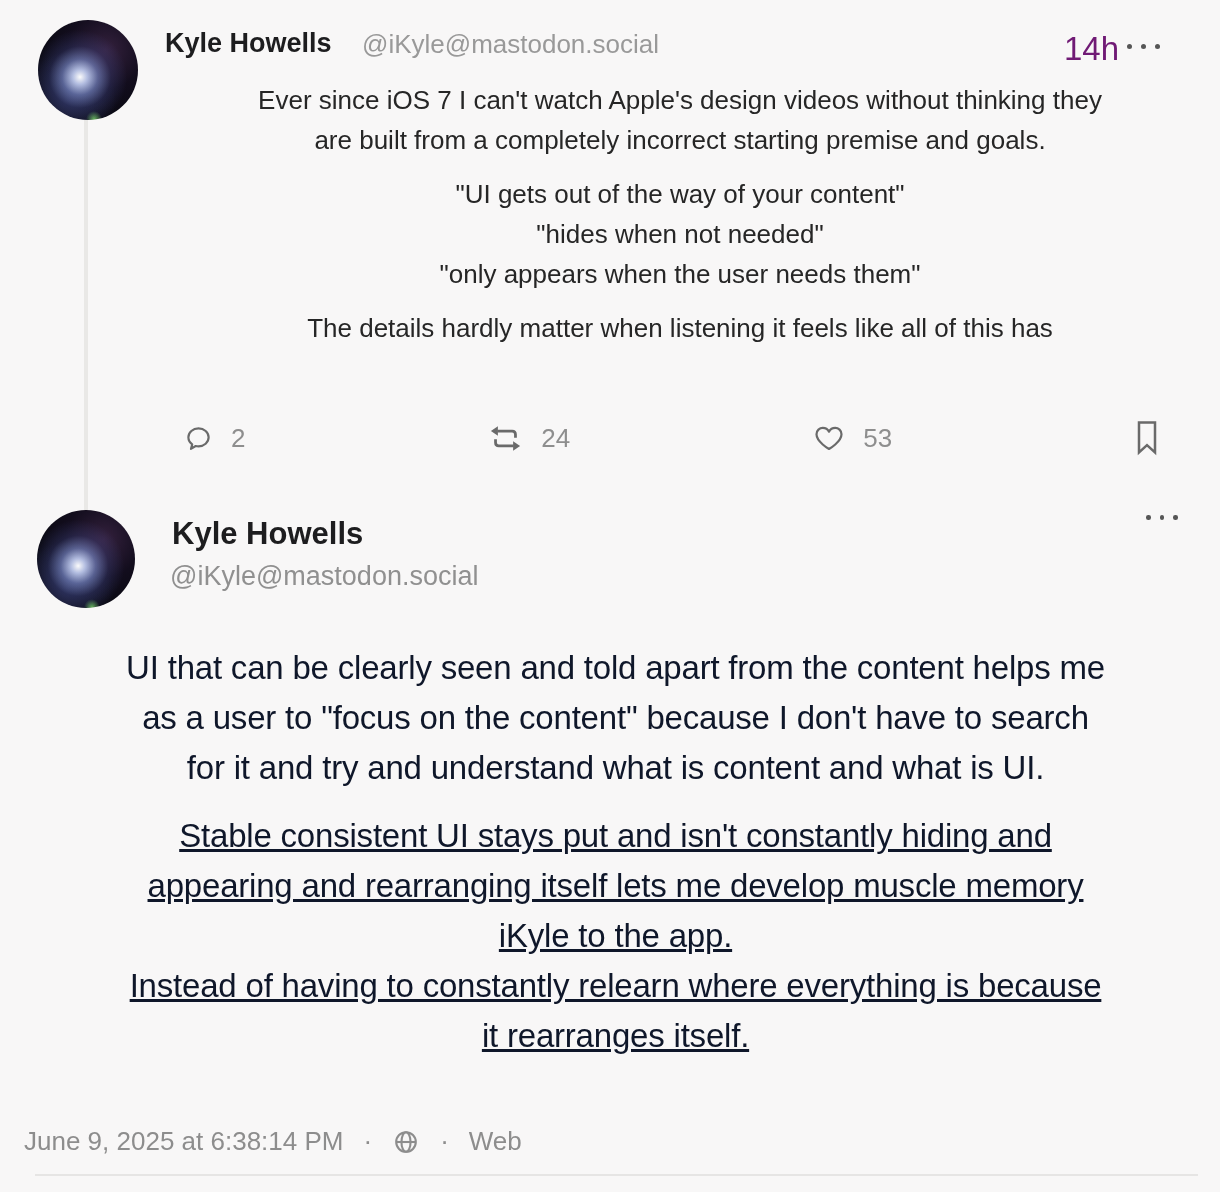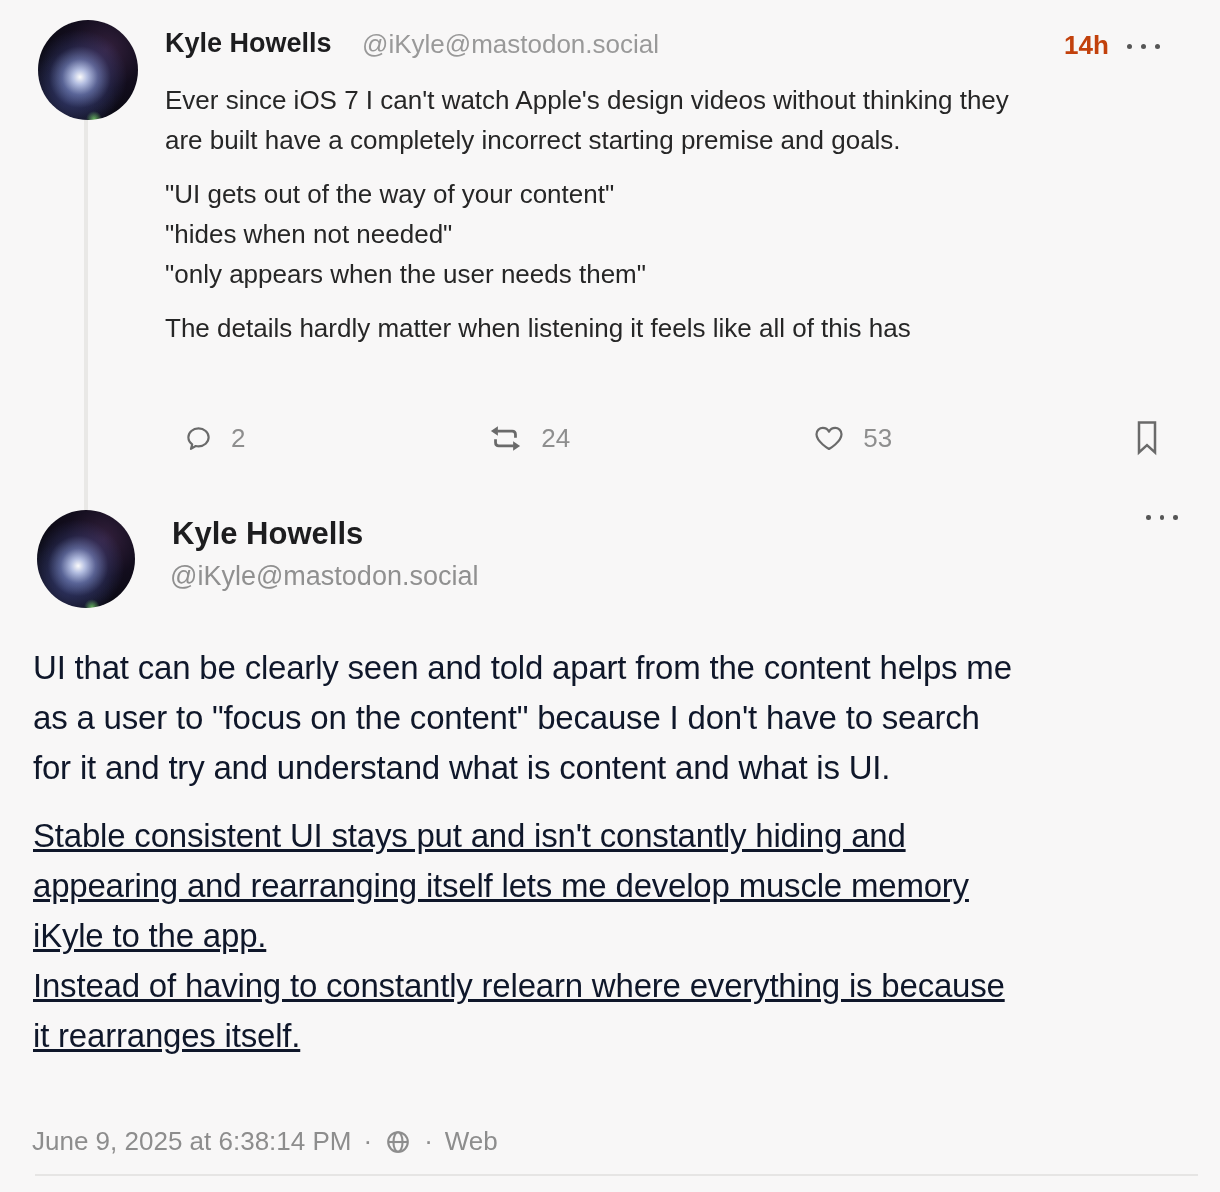--- a/index.html
+++ b/index.html
@@ -17,43 +17,43 @@
       radial-gradient(circle at 68% 30%, rgba(120,70,130,.38) 0%, rgba(60,30,80,.15) 40%, rgba(0,0,0,0) 65%),
       radial-gradient(circle at 30% 80%, rgba(80,90,170,.3) 0%, rgba(0,0,0,0) 45%),
       radial-gradient(circle at 56% 99%, rgba(120,220,90,.85) 0%, rgba(120,220,90,0) 7%),
       #0b0a14;
   }
   .avatar1{left:38px;top:20px;width:100px;height:100px;}
   .avatar2{left:37px;top:510px;width:98px;height:98px;}
   
   .p1-name{position:absolute;left:165px;top:28px;font-size:27px;font-weight:bold;color:#1d1d1f;white-space:nowrap;}
   .p1-handle{position:absolute;left:362px;top:29px;font-size:26px;color:#999;white-space:nowrap;}
-  .p1-time{position:absolute;left:1064px;top:30px;font-size:26px;color:#c2410c;font-weight:bold;}
+  .p1-time{position:absolute;left:1064px;top:30px;font-size:33px;color:#701a75;}
   .menu-dots{position:absolute;display:flex;gap:9px;align-items:center;cursor:pointer;}
   .menu-dots i{display:block;width:5px;height:5px;border-radius:50%;background:#565656;}
   .dots1{left:1127px;top:44px;}
   .dots2{left:1146px;top:515px;}
   .dots2 i{width:4.5px;height:4.5px;}
   
   .body1{position:absolute;left:165px;top:80px;width:1030px;font-size:26px;line-height:40px;color:#262626;}
   .body2{position:absolute;left:33px;top:643px;width:1165px;font-size:33px;line-height:50px;color:#0f172a;letter-spacing:-.2px;}
   .para{margin:0;}
   .body1 .para + .para{margin-top:14px;}
   .body2 .para + .para{margin-top:18px;text-decoration:underline;}
-  .line{white-space:nowrap;}
+  .line{white-space:nowrap;text-align:center;}
   
   .actions{position:absolute;left:183px;top:414px;width:977px;height:48px;display:flex;justify-content:space-between;align-items:center;}
   .action{display:flex;align-items:center;gap:17px;cursor:pointer;}
   .action .count{font-size:26px;color:#8e8e8e;}
   .action svg{display:block;}
   
   .p2-name{position:absolute;left:172px;top:516px;font-size:31px;font-weight:bold;color:#1d1d1f;white-space:nowrap;}
   .p2-handle{position:absolute;left:170px;top:561px;font-size:27px;color:#909090;white-space:nowrap;}
   
-  .meta{position:absolute;left:32px;top:1126px;display:flex;align-items:center;gap:12px;font-size:26px;color:#8d8d8d;}
+  .meta{position:absolute;left:24px;top:1126px;display:flex;align-items:center;gap:20px;font-size:26px;color:#8d8d8d;}
   .meta svg{display:block;}
   .divider{position:absolute;left:35px;top:1174px;width:1163px;height:2px;background:#e6e5e4;}
 </style>
 </head>
 <body>
 
 <div class="canvas">
 
   <div class="thread-line"></div>
 
@@ -63,21 +63,21 @@
   <div class="p1-time">14h</div>
   <div class="menu-dots dots1">
       <i></i>
       <i></i>
       <i></i>
     </div>
 
   <div class="body1">
       <div class="para">
         <div class="line">Ever since iOS 7 I can't watch Apple's design videos without thinking they</div>
-        <div class="line">are built have a completely incorrect starting premise and goals.</div>
+        <div class="line">are built from a completely incorrect starting premise and goals.</div>
       </div>
       <div class="para">
         <div class="line">"UI gets out of the way of your content"</div>
         <div class="line">"hides when not needed"</div>
         <div class="line">"only appears when the user needs them"</div>
       </div>
       <div class="para">
         <div class="line">The details hardly matter when listening it feels like all of this has</div>
       </div>
     </div>

